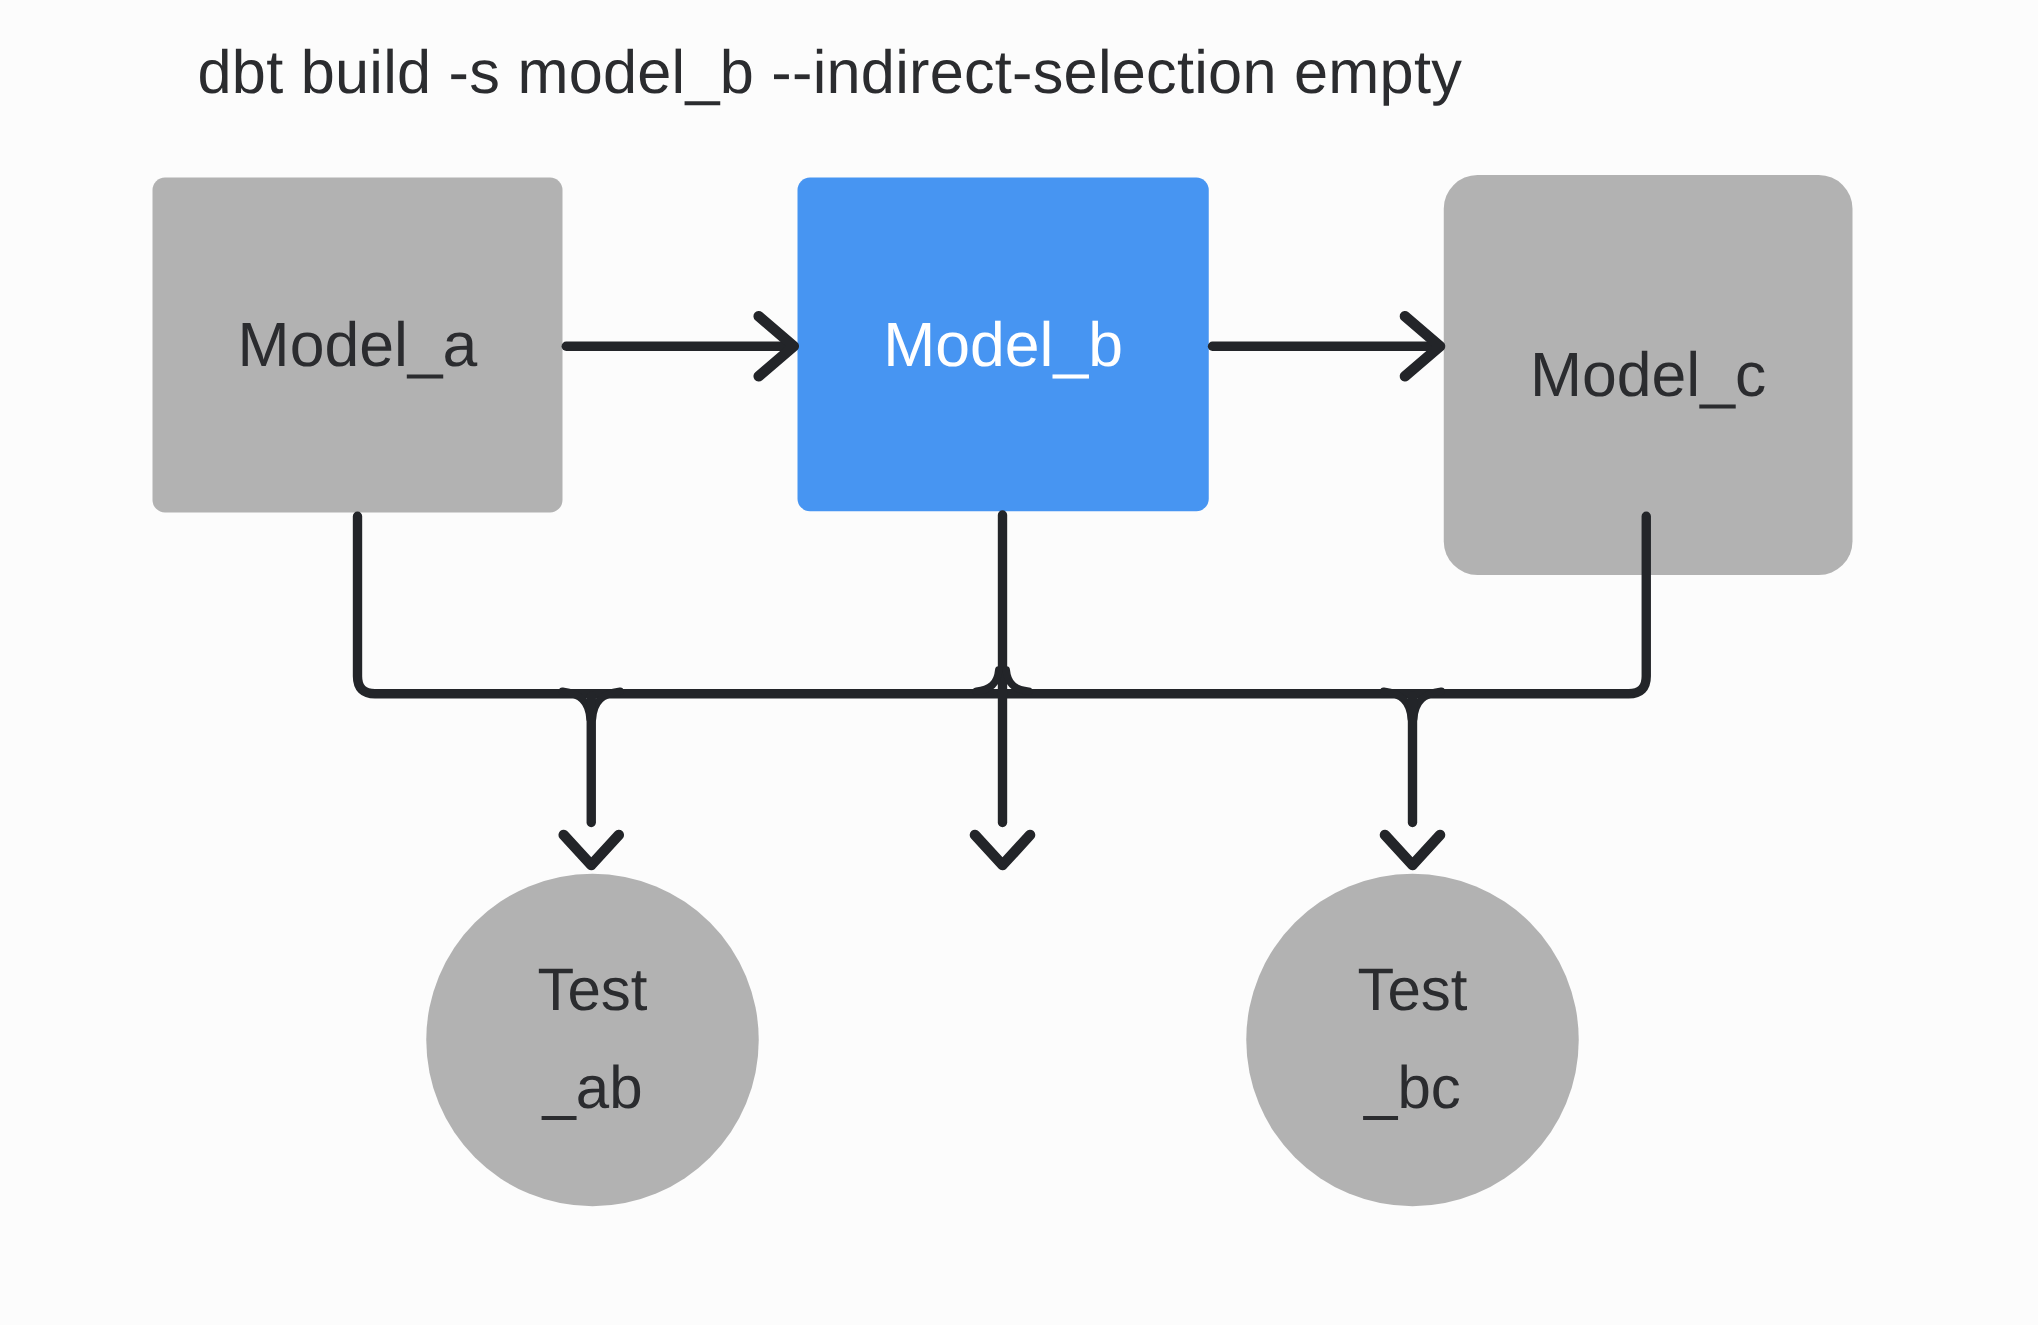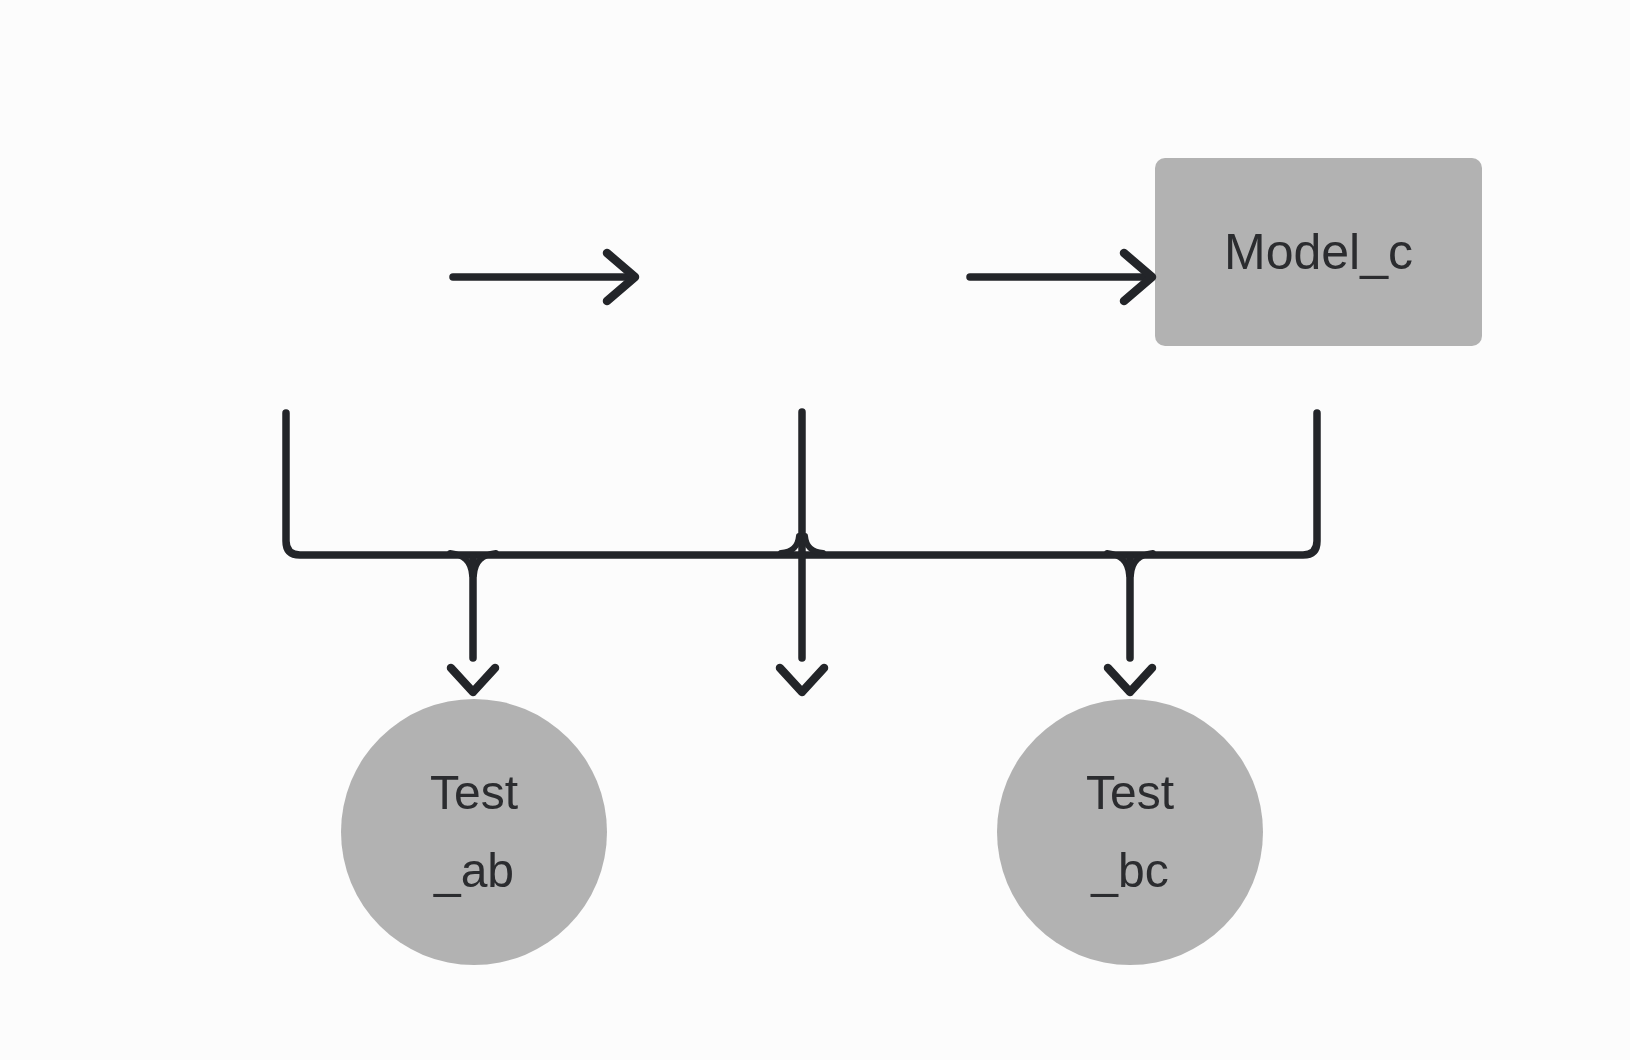--- a/index.html
+++ b/index.html
@@ -43,21 +43,21 @@
   }
   .model-node .label {
     font-size: 50px;
     color: var(--text-dark);
   }
   .model-node.selected { background: var(--selected-blue); }
   .model-node.selected .label { color: var(--text-light); }
 
   #model-a { left: 122px; top: 142px; width: 328px; height: 268px; }
   #model-b { left: 638px; top: 142px; width: 329px; height: 267px; }
-  #model-c { left: 1155px; top: 158px; width: 327px; height: 188px; }
+  #model-c { left: 1155px; top: 140px; width: 327px; height: 320px; border-radius: 27px; }
 
   .test-node {
     position: absolute;
     width: 266px; height: 266px;
     border-radius: 50%;
     background: var(--node-gray);
     display: flex;
     flex-direction: column;
     align-items: center;
     justify-content: center;
@@ -86,21 +86,28 @@
   }
   .shaft   { stroke-width: 7.5px; }
   .chevron { stroke-width: 8.5px; }
   .fillet  { stroke-width: 6px; }
 </style>
 </head>
 <body>
 
 <div class="canvas">
 
+  <div class="title">dbt build -s model_b --indirect-selection empty</div>
 
+  <div class="model-node" id="model-a">
+    <span class="label">Model_a</span>
+  </div>
+  <div class="model-node selected" id="model-b">
+    <span class="label">Model_b</span>
+  </div>
   <div class="model-node" id="model-c">
     <span class="label">Model_c</span>
   </div>
 
   <div class="test-node" id="test-ab">
     <span class="line">Test</span>
     <span class="line">_ab</span>
   </div>
   <div class="test-node" id="test-bc">
     <span class="line">Test</span>

